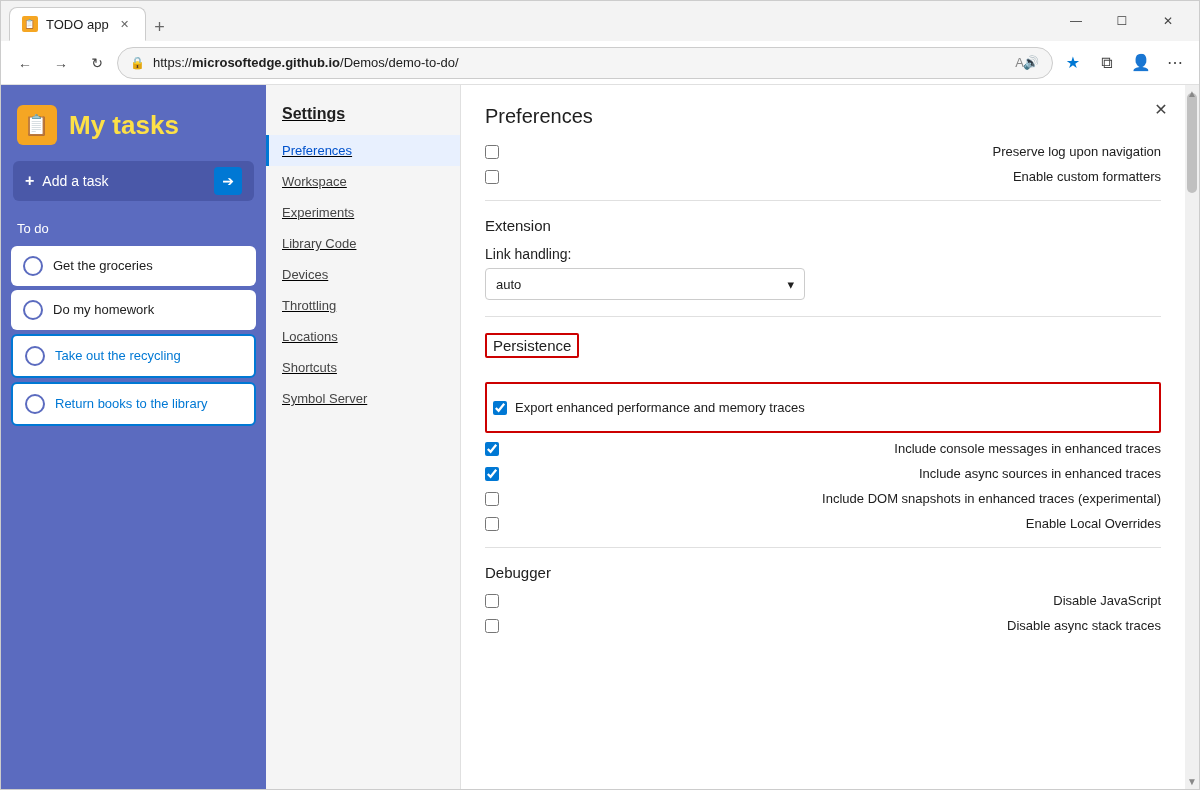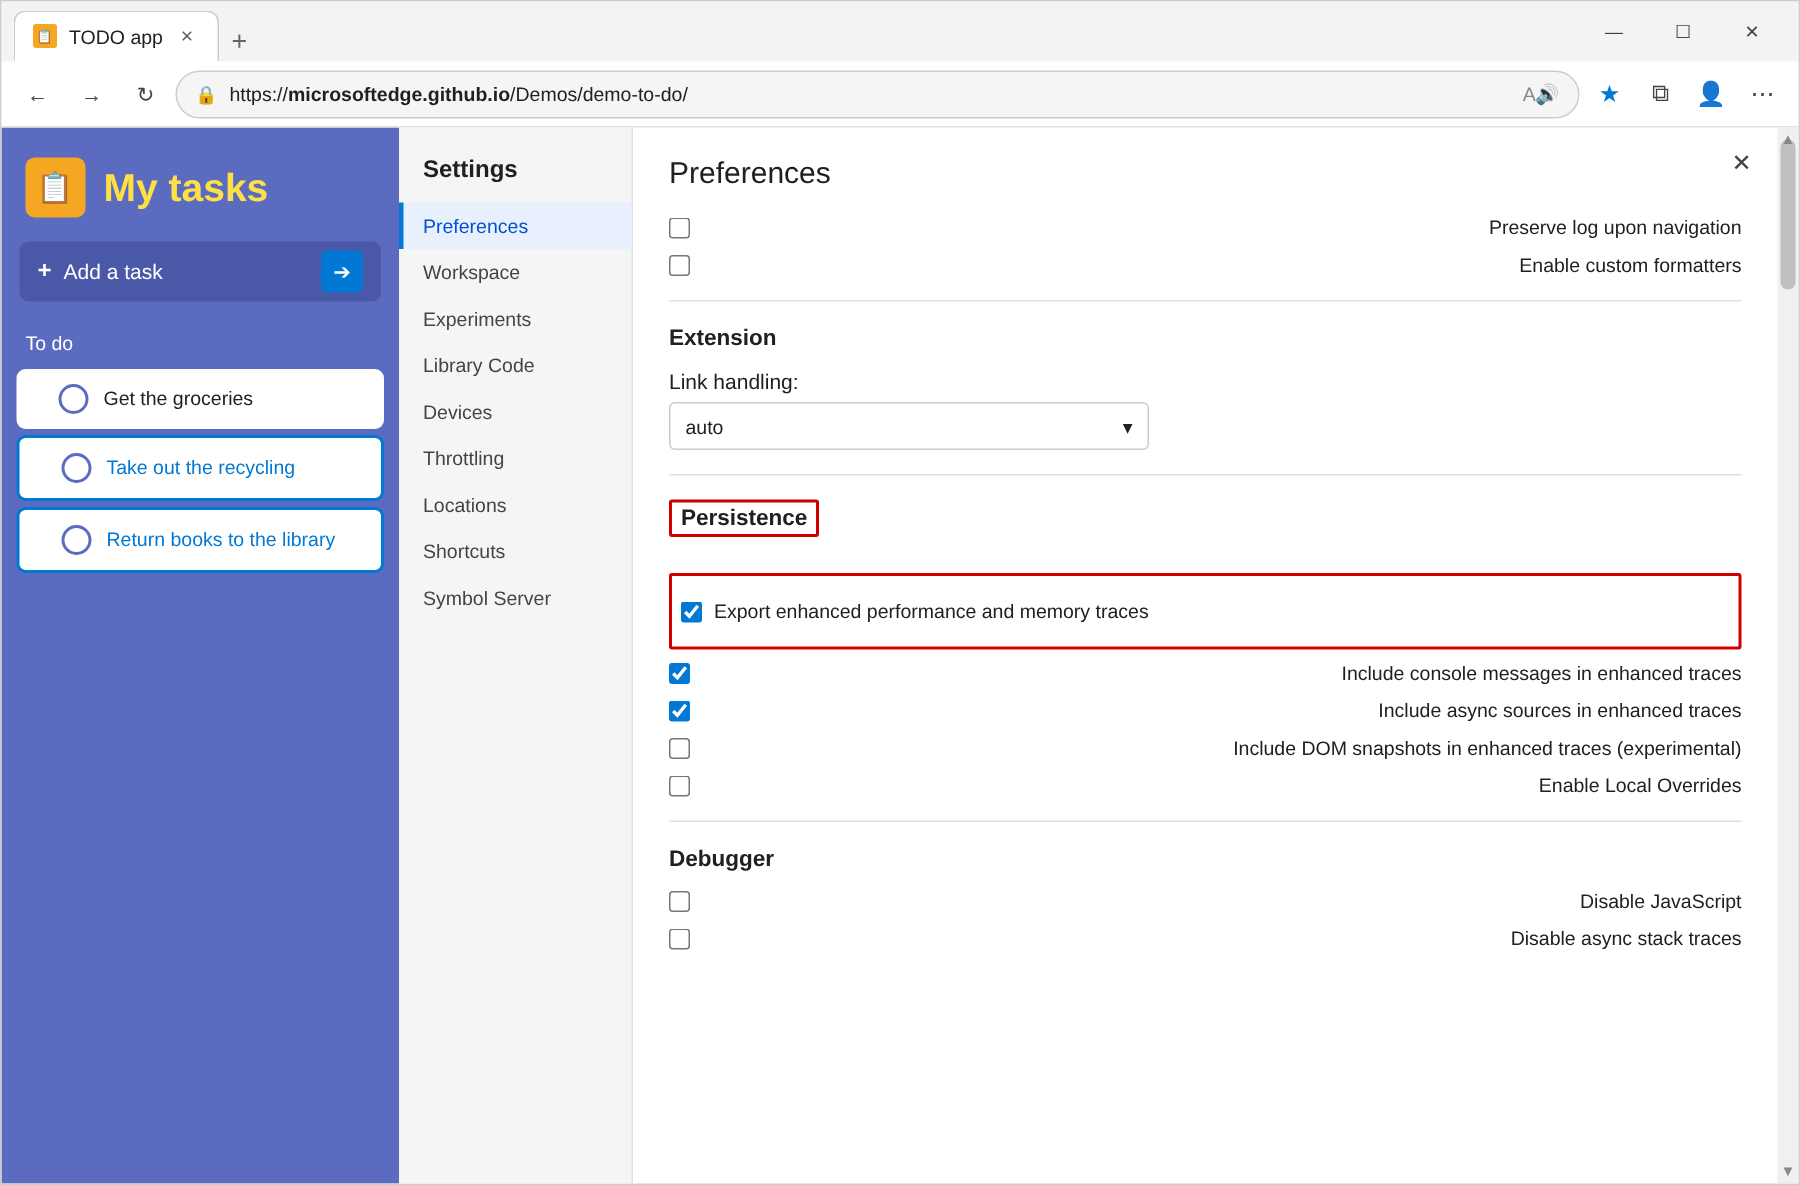--- a/index.html
+++ b/index.html
@@ -222,21 +222,21 @@
     }
     .task-list {
       display: flex;
       flex-direction: column;
       gap: 0;
     }
     .task-item {
       margin: 2px 10px;
       background: white;
       border-radius: 6px;
-      padding: 10px 28px;
+      padding: 10px 12px;
       display: flex;
       align-items: center;
       gap: 10px;
       cursor: pointer;
     }
     .task-item.active {
       border: 2px solid #0078d4;
     }
     .task-checkbox {
       width: 20px;
@@ -254,25 +254,26 @@
 
     
     .devtools-panel {
       flex: 1;
       display: flex;
       background: white;
     }
 
     
     .settings-sidebar {
-      width: 156px;
+      width: 195px;
       background: #f5f5f5;
       border-right: 1px solid #e0e0e0;
       padding: 12px 0;
       flex-shrink: 0;
+      text-decoration: underline;
     }
     .settings-title {
       font-size: 16px;
       font-weight: 600;
       color: #202020;
       padding: 8px 16px 12px;
     }
     .settings-item {
       padding: 8px 16px;
       cursor: pointer;
@@ -328,21 +329,21 @@
       font-size: 13px;
       color: #202020;
     }
     .section-divider {
       border: none;
       border-top: 1px solid #e0e0e0;
       margin: 16px 0;
     }
     .section-heading {
       font-size: 15px;
-      font-weight: 700;
+      font-weight: 400;
       color: #202020;
       margin-bottom: 12px;
     }
     .section-heading.highlighted {
       border: 2px solid #c00;
       display: inline-block;
       padding: 2px 6px;
       border-radius: 2px;
     }
 
@@ -465,20 +466,24 @@
         <span class="add-task-plus">+</span>
         <span class="add-task-label">Add a task</span>
         <div class="add-task-arrow">➔</div>
       </div>
       <div class="todo-section-label">To do</div>
       <div class="task-list">
         <div class="task-item">
           <div class="task-checkbox"></div>
           <span class="task-text">Get the groceries</span>
         </div>
+        <div class="task-item">
+          <div class="task-checkbox"></div>
+          <span class="task-text">Do my homework</span>
+        </div>
         <div class="task-item active">
           <div class="task-checkbox"></div>
           <span class="task-text blue">Take out the recycling</span>
         </div>
         <div class="task-item active">
           <div class="task-checkbox"></div>
           <span class="task-text blue">Return books to the library</span>
         </div>
       </div>
     </div>

